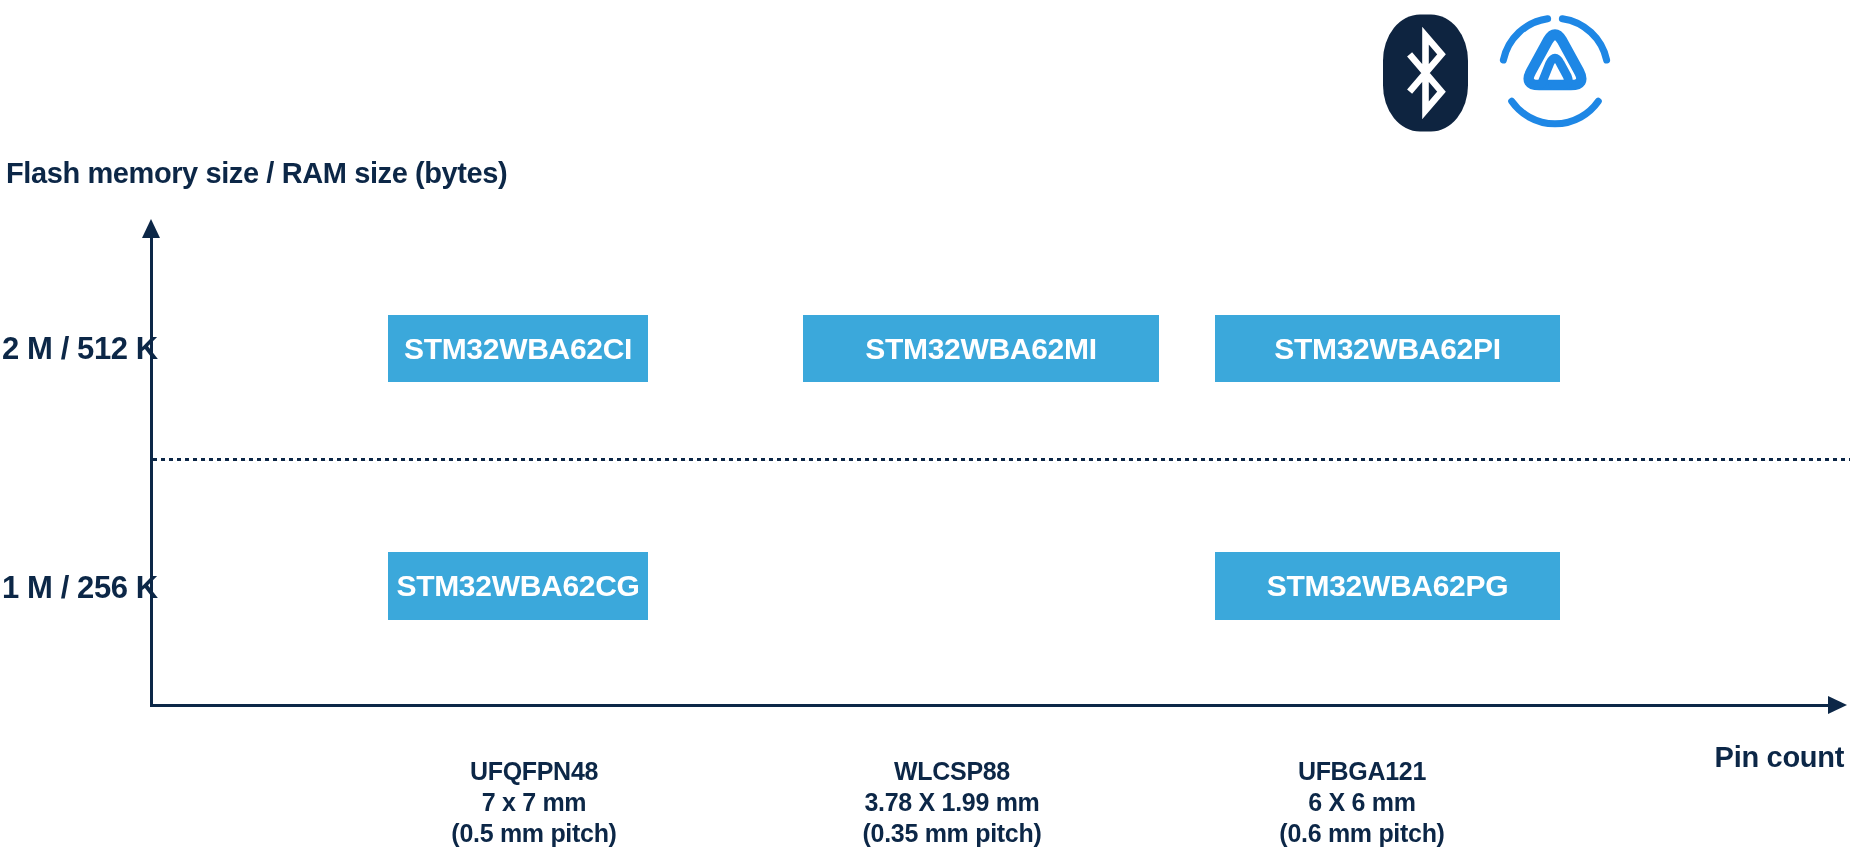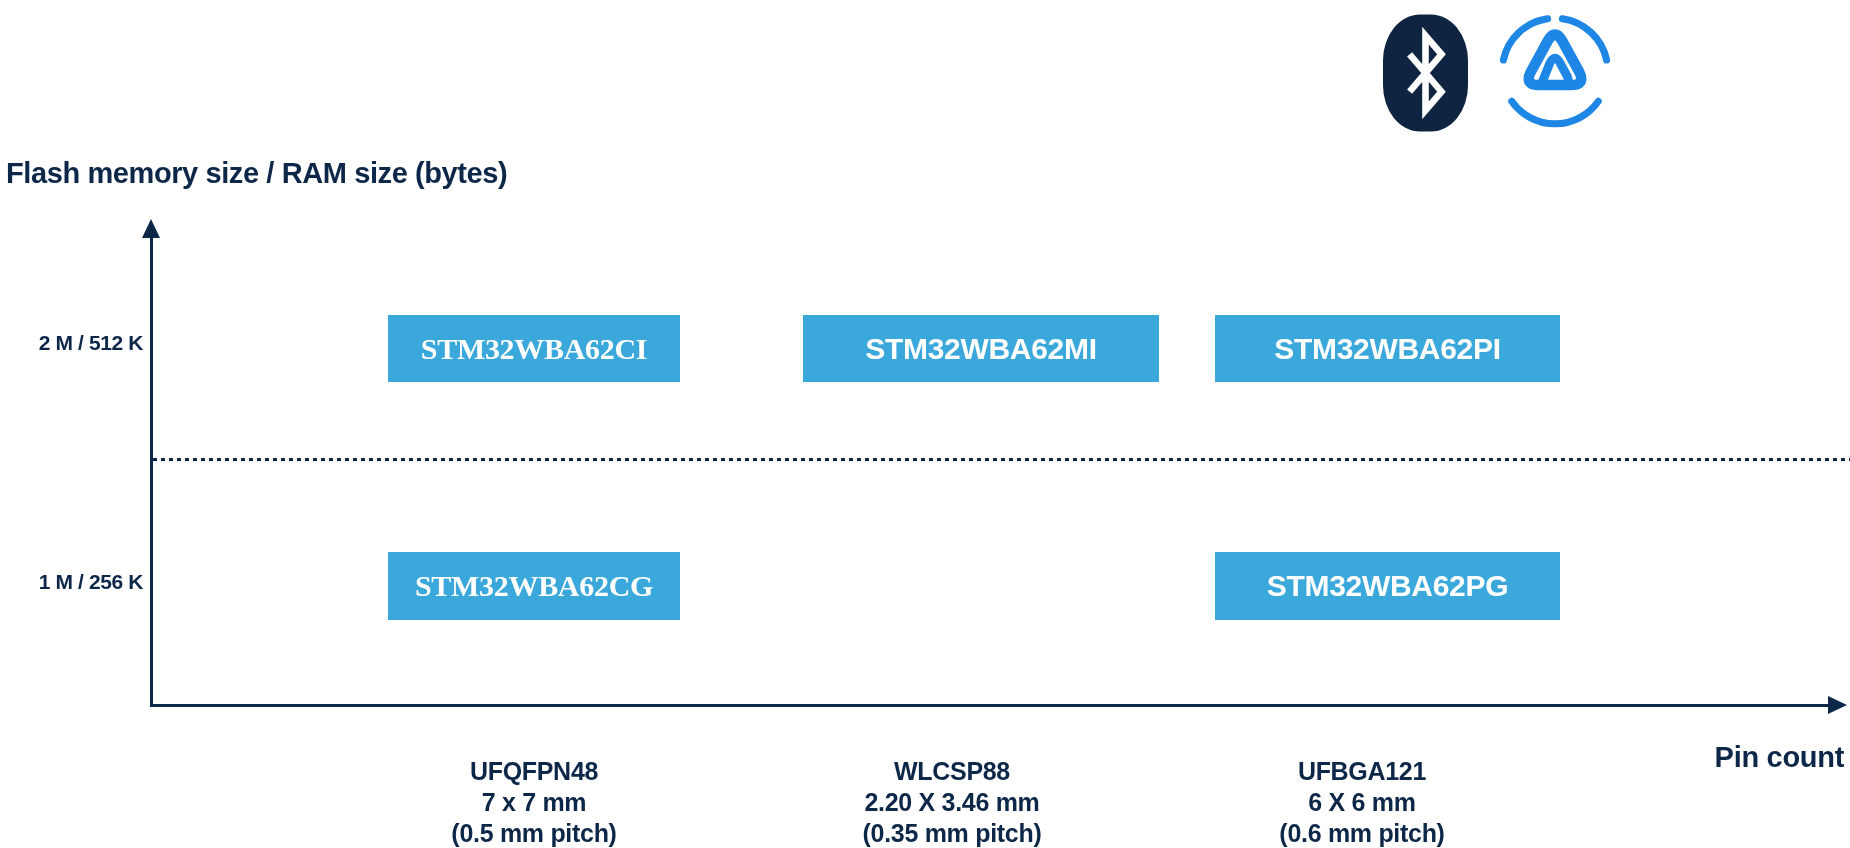--- a/index.html
+++ b/index.html
@@ -28,32 +28,32 @@
   .x-axis-line{left:150px;top:704px;width:1680px;height:3px;background:#0c2747;}
   .x-axis-arrow{left:1828px;top:696px;width:0;height:0;
     border-top:9px solid transparent;border-bottom:9px solid transparent;border-left:19px solid #0c2747;}
 
   .dotted-line{
     left:153px;top:458px;width:1697px;height:3px;
     background:repeating-linear-gradient(to right,#0c2747 0 4px,transparent 4px 8px);
   }
 
   
-  .y-tick{left:2px;width:141px;text-align:right;font-size:21px;font-weight:bold;letter-spacing:-0.4px;white-space:nowrap;}
+  .y-tick{left:2px;width:141px;text-align:right;font-size:31px;font-weight:bold;letter-spacing:-0.4px;white-space:nowrap;}
   .y-tick.row-2m{top:331px;}
   .y-tick.row-1m{top:570px;}
 
   
   .part-box{
     background:#3BA8DB;color:#ffffff;display:flex;align-items:center;justify-content:center;
     font-size:30px;font-weight:bold;letter-spacing:-0.3px;white-space:nowrap;
   }
   .r1{top:315px;height:67px;}
   .r2{top:552px;height:68px;text-align:center;}
-  .c1{left:388px;width:292px;font-family:Liberation Serif, serif;}
+  .c1{left:388px;width:260px;}
   .c2{left:803px;width:356px;}
   .c3{left:1215px;width:345px;}
 
   
   .pkg{
     top:756px;width:340px;text-align:center;font-size:25px;font-weight:bold;
     line-height:31px;letter-spacing:-0.3px;white-space:nowrap;
   }
   .pkg.p1{left:364px;}
   .pkg.p2{left:782px;}
@@ -103,21 +103,21 @@
   <div class="abs part-box r2 c1">STM32WBA62CG</div>
   <div class="abs part-box r2 c3">STM32WBA62PG</div>
 
   <div class="abs pkg p1">
     <div>UFQFPN48</div>
     <div>7 x 7 mm</div>
     <div>(0.5 mm pitch)</div>
   </div>
   <div class="abs pkg p2">
     <div>WLCSP88</div>
-    <div>2.20 X 3.46 mm</div>
+    <div>3.78 X 1.99 mm</div>
     <div>(0.35 mm pitch)</div>
   </div>
   <div class="abs pkg p3">
     <div>UFBGA121</div>
     <div>6 X 6 mm</div>
     <div>(0.6 mm pitch)</div>
   </div>
 
 </div>
 

